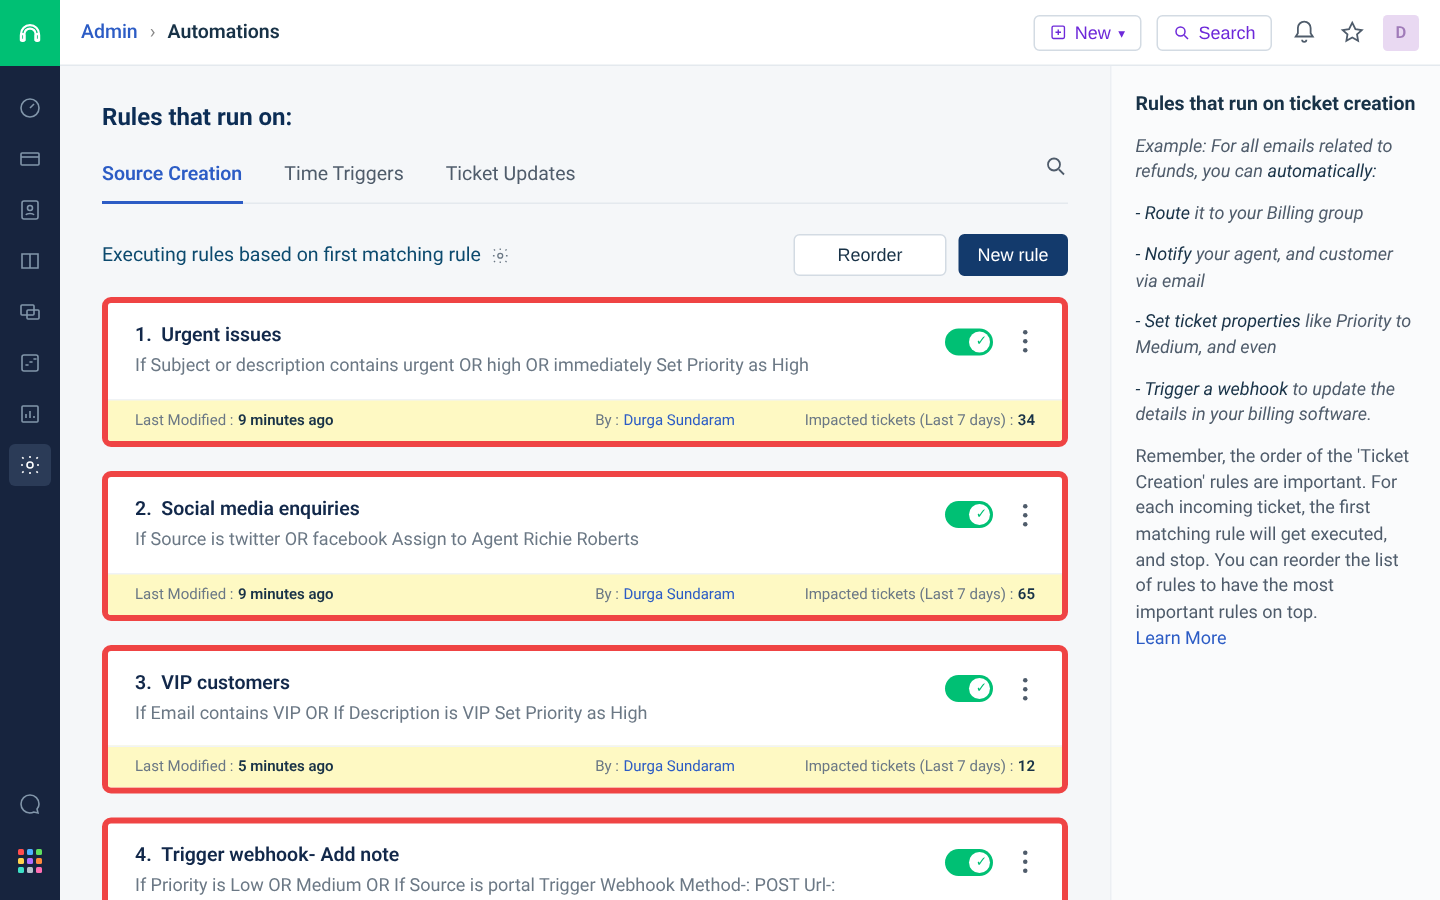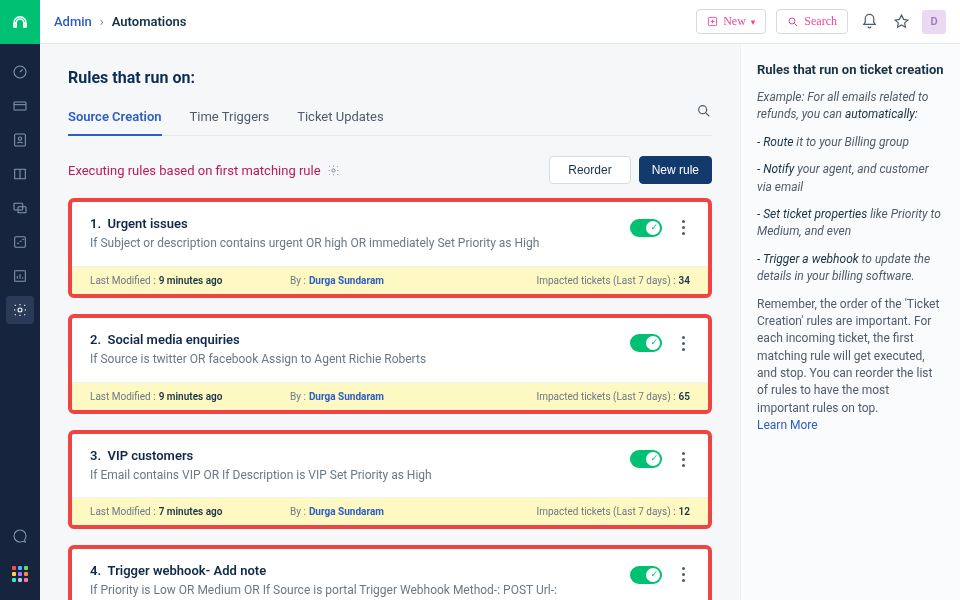--- a/index.html
+++ b/index.html
@@ -20,59 +20,59 @@
   .apps-grid span{width:4px;height:4px;border-radius:1px;}
 
   
   .main { flex: 1; display: flex; flex-direction: column; }
   .topbar { height: 44px; background: #fff; border-bottom: 1px solid #e4e9ee; display: flex; align-items: center; padding: 0 14px; }
   .crumbs { display: flex; align-items: center; gap: 8px; font-size: 13px; }
   .crumbs a { color: #2c5cc5; text-decoration: none; font-weight: 500; }
   .crumbs .sep { color: #888; }
   .crumbs .cur { color: #183247; font-weight: 600; }
   .topbar-right { margin-left: auto; display: flex; align-items: center; gap: 10px; }
-  .btn { border: 1px solid #d3dbe3; background: #fff; border-radius: 4px; padding: 4px 10px; font-size: 12px; color: #ec4899; cursor: pointer; display: inline-flex; align-items: center; gap: 5px; font-family: Liberation Serif, serif; }
+  .btn { border: 1px solid #d3dbe3; background: #fff; border-radius: 4px; padding: 4px 10px; font-size: 12px; color: #6d28d9; cursor: pointer; display: inline-flex; align-items: center; gap: 5px; }
   .btn .chev { font-size: 9px; }
   .top-icon { width: 22px; height: 22px; display: flex; align-items: center; justify-content: center; color: #4f5c6b; cursor: pointer; }
   .avatar { width: 24px; height: 24px; border-radius: 3px; background: #e9d9f2; color: #a07bb9; display: flex; align-items: center; justify-content: center; font-size: 11px; font-weight: 600; }
 
   
   .body { flex: 1; display: flex; overflow: hidden; }
   .content { flex: 1; padding: 24px 28px; overflow-y: auto; }
   .page-title { font-size: 16px; font-weight: 700; color: #0c2d55; margin-bottom: 16px; }
 
   .tabs { display: flex; gap: 28px; border-bottom: 1px solid #e4e9ee; position: relative; }
   .tab { padding: 6px 0 10px 0; font-size: 13px; color: #4f5c6b; cursor: pointer; }
   .tab.active { color: #2c5cc5; font-weight: 600; border-bottom: 2px solid #2c5cc5; margin-bottom: -1px; }
   .tabs-search { margin-left: auto; padding-bottom: 8px; color: #4f5c6b; cursor: pointer; }
 
   .subline { display: flex; align-items: center; margin: 20px 0 14px 0; }
-  .subline-text { font-size: 13px; color: #be185d; display:flex; align-items:center; gap:6px;}
+  .subline-text { font-size: 13px; color: #0c4a6e; display:flex; align-items:center; gap:6px;}
   .subline-actions { margin-left: auto; display: flex; gap: 8px; }
   .btn-primary { background: #133a6c; color: #fff; border: 1px solid #133a6c; border-radius: 4px; padding: 6px 12px; font-size: 12px; cursor: pointer; }
-  .btn-secondary { background: #fff; border: 1px solid #d3dbe3; border-radius: 4px; padding: 6px 18px; font-size: 12px; cursor: pointer; color:#183247;}
+  .btn-secondary { background: #fff; border: 1px solid #d3dbe3; border-radius: 4px; padding: 6px 28px; font-size: 12px; cursor: pointer; color:#183247;}
 
   .rule-card { border: 4px solid #ef4444; border-radius: 6px; margin-bottom: 16px; background: #fff; overflow: hidden; }
   .rule-body { padding: 14px 18px; display: flex; align-items: flex-start; }
   .rule-info { flex: 1; }
   .rule-title { font-size: 13px; font-weight: 600; color: #12284a; margin-bottom: 4px; }
   .rule-desc { font-size: 12px; color: #6b7885; line-height: 1.4; }
   .rule-controls { display: flex; align-items: center; gap: 12px; padding-left: 10px; }
   .toggle { width: 32px; height: 18px; border-radius: 10px; background: #00c074; position: relative; cursor: pointer; }
   .toggle::after { content: ""; position: absolute; right: 2px; top: 2px; width: 14px; height: 14px; border-radius: 50%; background: #fff; display:flex; align-items:center; justify-content:center; }
   .toggle .check { position:absolute; right:4px; top:3px; color:#00c074; font-size:9px; z-index:2;}
   .kebab { width: 4px; display: flex; flex-direction: column; gap: 3px; cursor: pointer; padding: 4px 8px; }
   .kebab span { width: 3px; height: 3px; border-radius: 50%; background: #4f5c6b; }
 
   .rule-foot { background: #fef9c3; border-top: 1px solid #f0f3f6; padding: 8px 18px; display: flex; font-size: 10px; color: #6b7885; }
   .rule-foot .cell { flex: 1; display:flex; gap:3px; }
-  .rule-foot .cell.center { justify-content: flex-start; }
+  .rule-foot .cell.center { justify-content: flex-end; }
   .rule-foot .cell.right { justify-content: flex-end; }
   .rule-foot strong { color: #183247; font-weight: 600; }
-  .rule-foot a { color: #2c5cc5; text-decoration: none; font-weight: 700; }
+  .rule-foot a { color: #2c5cc5; text-decoration: none; font-weight: 400; }
 
   
   .sidepanel { width: 220px; background: #fafbfc; border-left: 1px solid #eceff3; padding: 18px 16px; font-size: 12px; color: #4f5c6b; overflow-y: auto; }
   .sidepanel h3 { font-size: 13px; color: #183247; font-weight: 700; margin-bottom: 12px; }
   .sidepanel p { margin-bottom: 10px; line-height: 1.45; }
   .sidepanel em { font-style: italic; }
   .sidepanel strong { color: #183247; font-weight: 400; }
   .sidepanel a { color: #2c5cc5; text-decoration: none; }
 
   svg { display:block; }
@@ -309,21 +309,21 @@
         <div class="kebab">
                     <span></span>
                     <span></span>
                     <span></span>
                   </div>
       </div>
     </div>
     <div class="rule-foot">
       <div class="cell">
                   <span>Last Modified :</span> 
-                  <strong>7 minutes ago</strong>
+                  <strong>5 minutes ago</strong>
                 </div>
       <div class="cell center">
                   <span>By :</span> 
                   <a href="#">Durga Sundaram</a>
                 </div>
       <div class="cell right">
                   <span>Impacted tickets (Last 7 days) :</span> 
                   <strong>12</strong>
                 </div>
     </div>

